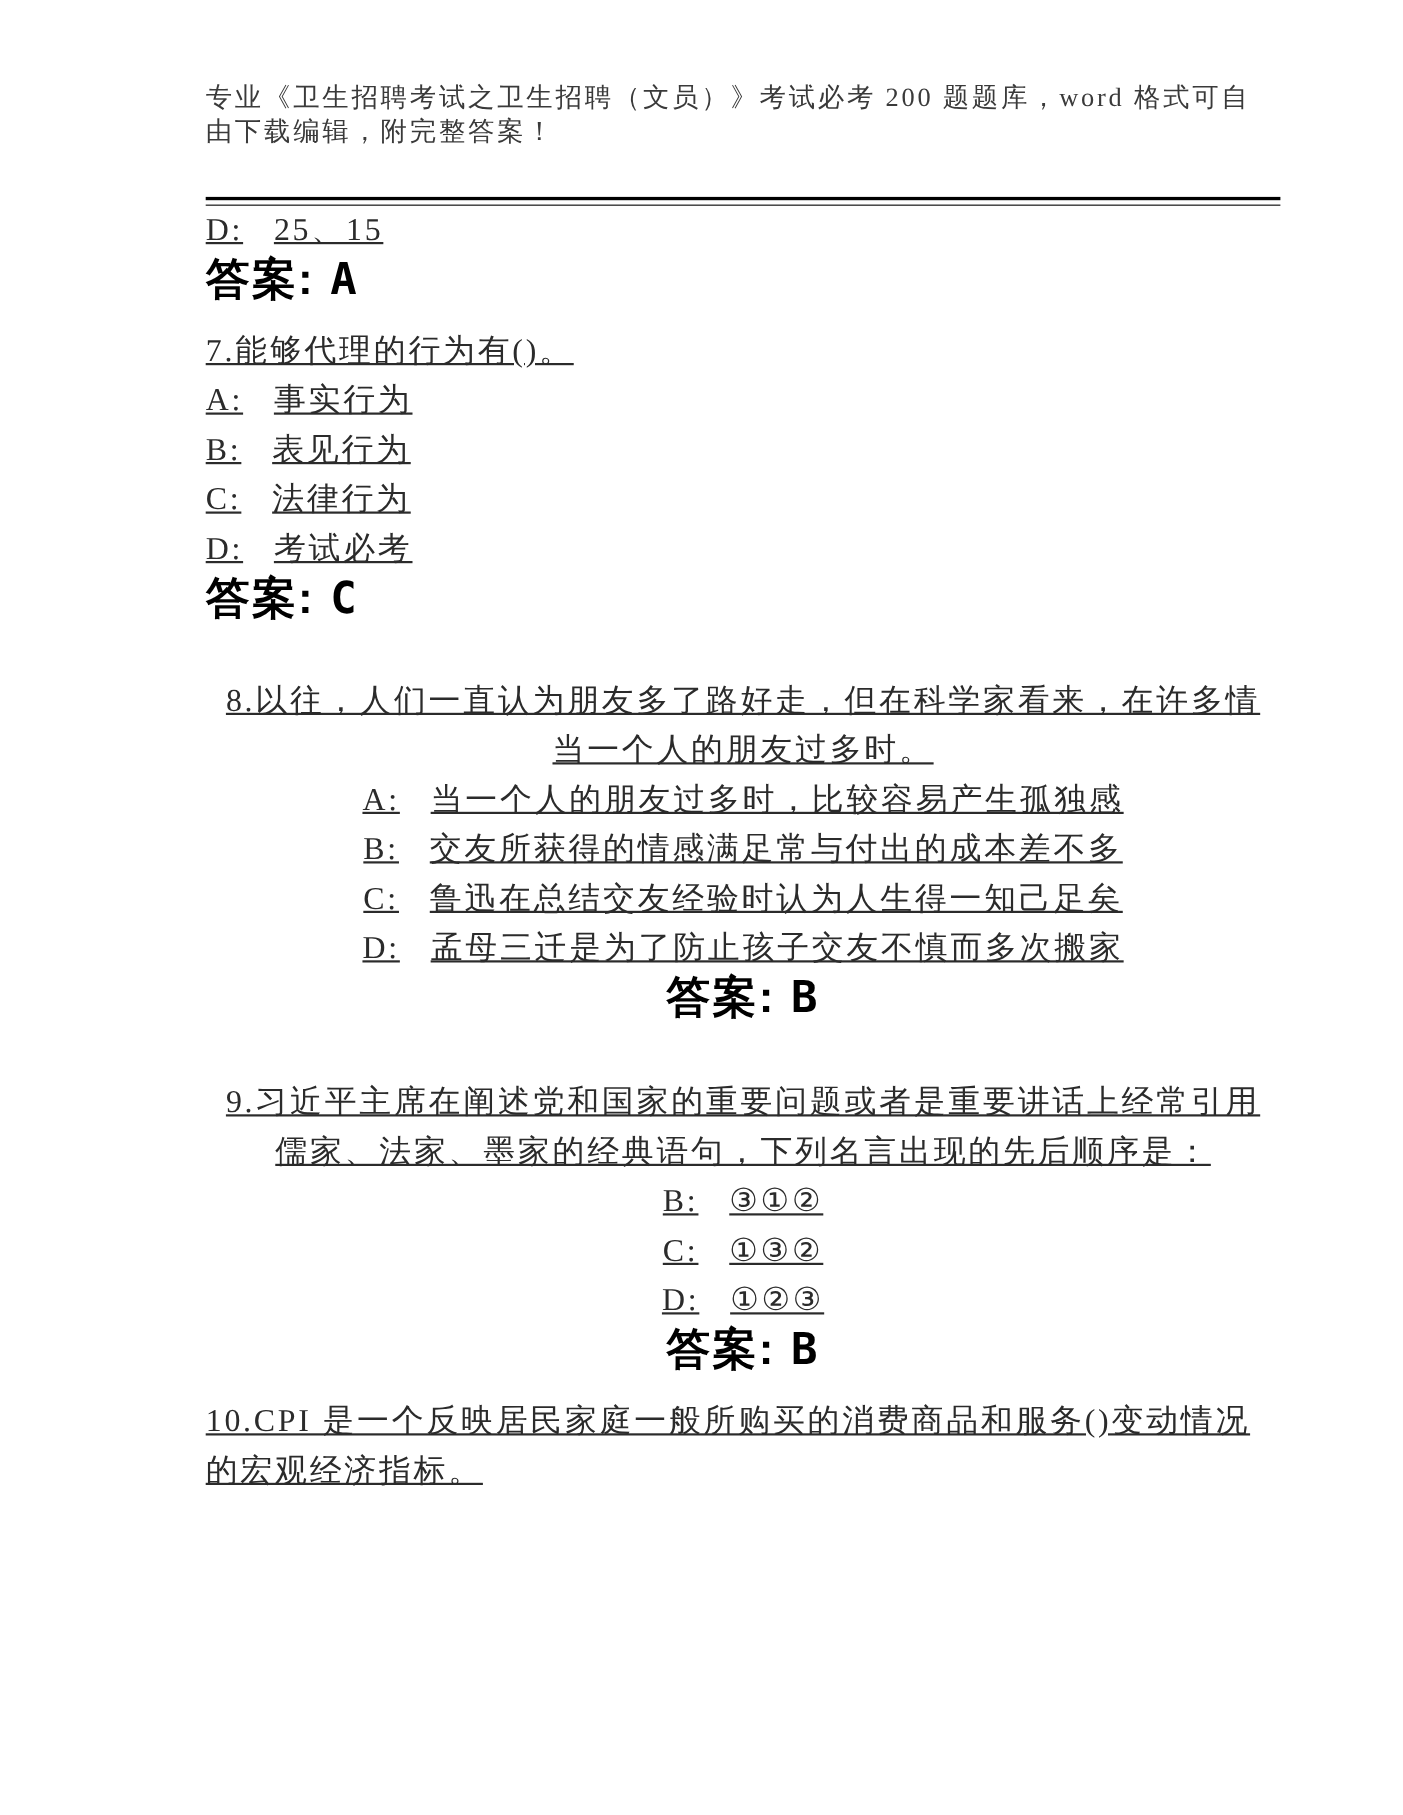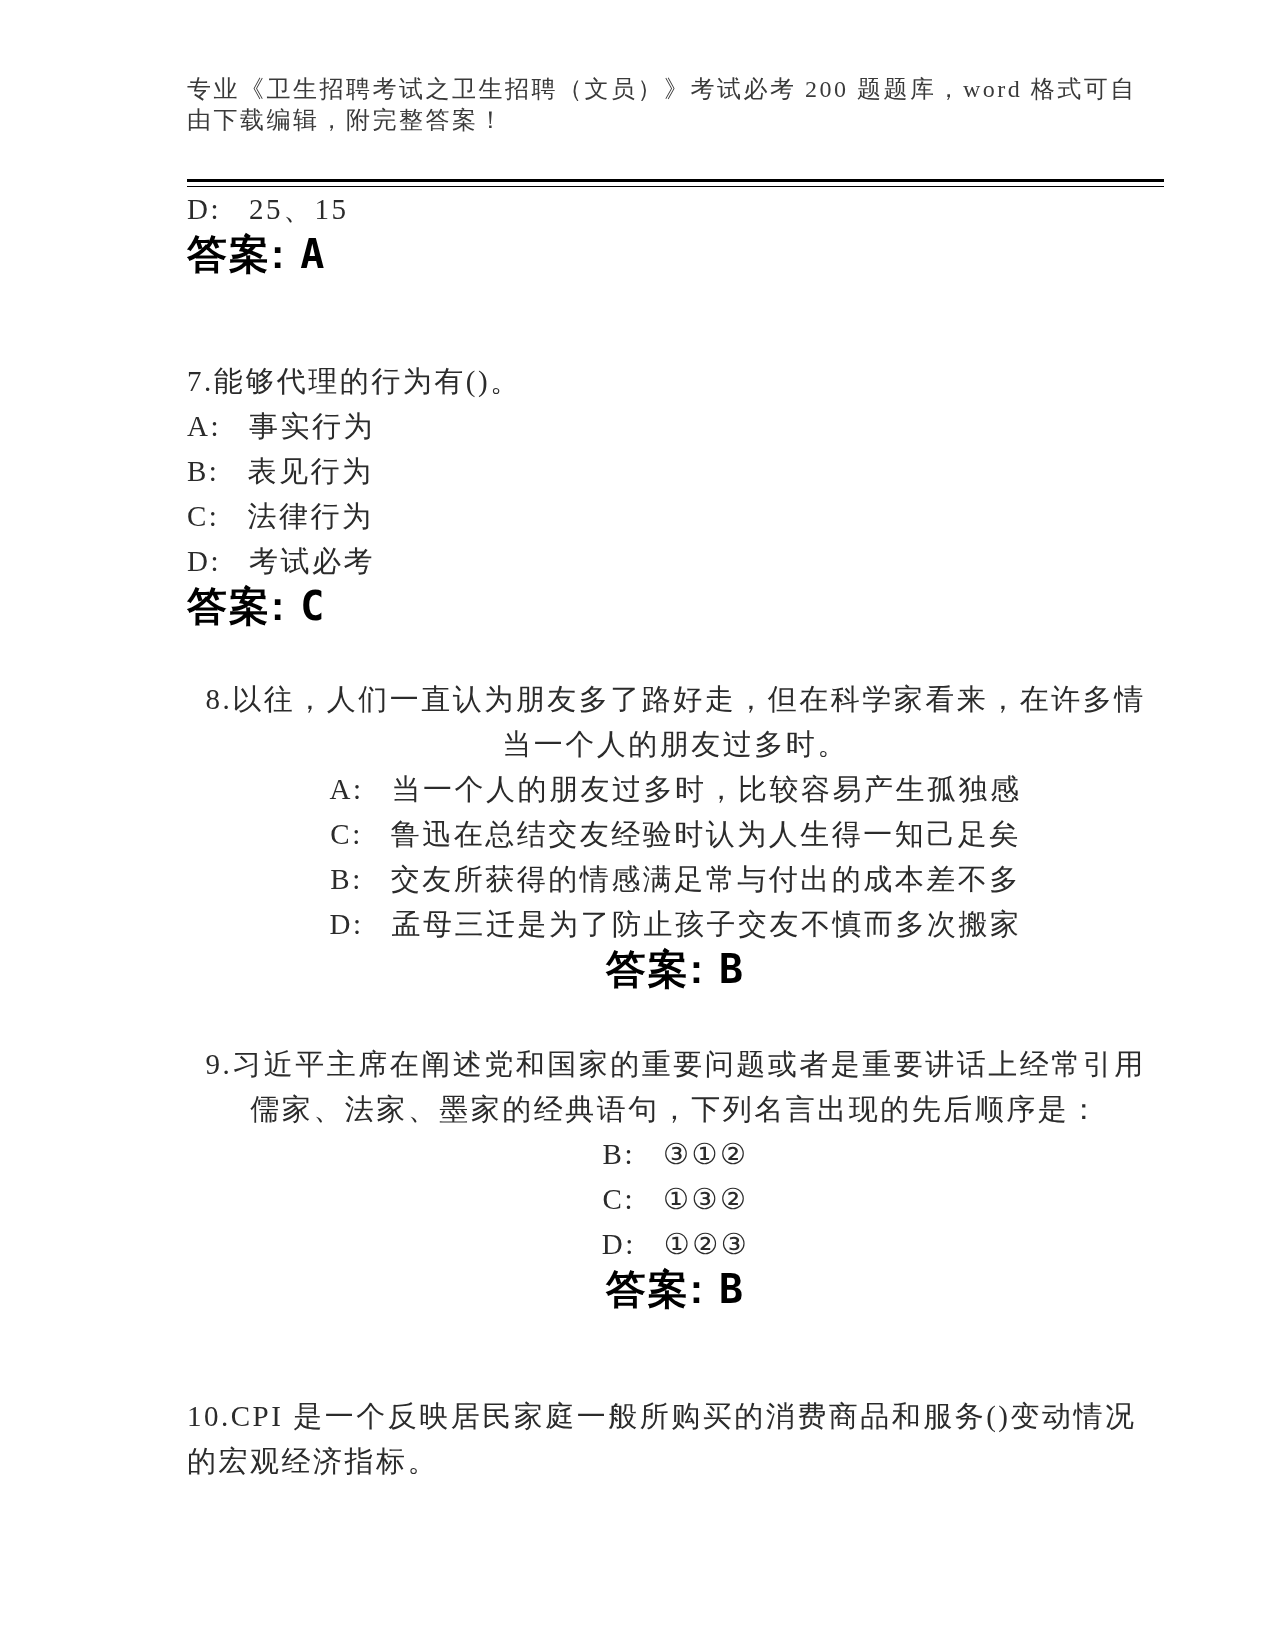--- a/index.html
+++ b/index.html
@@ -23,29 +23,30 @@
     letter-spacing:2.5px;
     color:#3a3a3a;
   }
   .header-rule{
     margin-top:43px;
     height:4px;
     border-top:3px solid #000;
     border-bottom:1px solid #000;
   }
   .question{margin-top:0;}
-  .question.gap-a{margin-top:82px;}
+  .question.gap-a{margin-top:20px;}
   .question.gap-b{margin-top:48px;text-align:center;}
   .question.gap-c{margin-top:50px;text-align:center;}
   .line{
     font-size:29px;
     line-height:45px;
     letter-spacing:2.5px;
     white-space:nowrap;
     color:#2b2b2b;
+    text-decoration:underline;
   }
   .opt-label{margin-right:28px;}
   .answer-line{
     font-family:"Liberation Sans","DejaVu Sans",sans-serif;
     font-weight:700;
     font-size:40px;
     line-height:45px;
     letter-spacing:2px;
     color:#000;
     white-space:nowrap;
@@ -97,24 +98,24 @@
       </div>
     </section>
 
     <section class="question gap-b">
       <div class="line">8.以往，人们一直认为朋友多了路好走，但在科学家看来，在许多情</div>
       <div class="line">当一个人的朋友过多时。</div>
       <div class="line">
         <span class="opt-label">A:</span><span>当一个人的朋友过多时，比较容易产生孤独感</span>
       </div>
       <div class="line">
-        <span class="opt-label">C:</span><span>鲁迅在总结交友经验时认为人生得一知己足矣</span>
+        <span class="opt-label">B:</span><span>交友所获得的情感满足常与付出的成本差不多</span>
       </div>
       <div class="line">
-        <span class="opt-label">B:</span><span>交友所获得的情感满足常与付出的成本差不多</span>
+        <span class="opt-label">C:</span><span>鲁迅在总结交友经验时认为人生得一知己足矣</span>
       </div>
       <div class="line">
         <span class="opt-label">D:</span><span>孟母三迁是为了防止孩子交友不慎而多次搬家</span>
       </div>
       <div class="answer-line">
         <span>答案:</span><span class="answer-letter">B</span>
       </div>
     </section>
 
     <section class="question gap-c">

